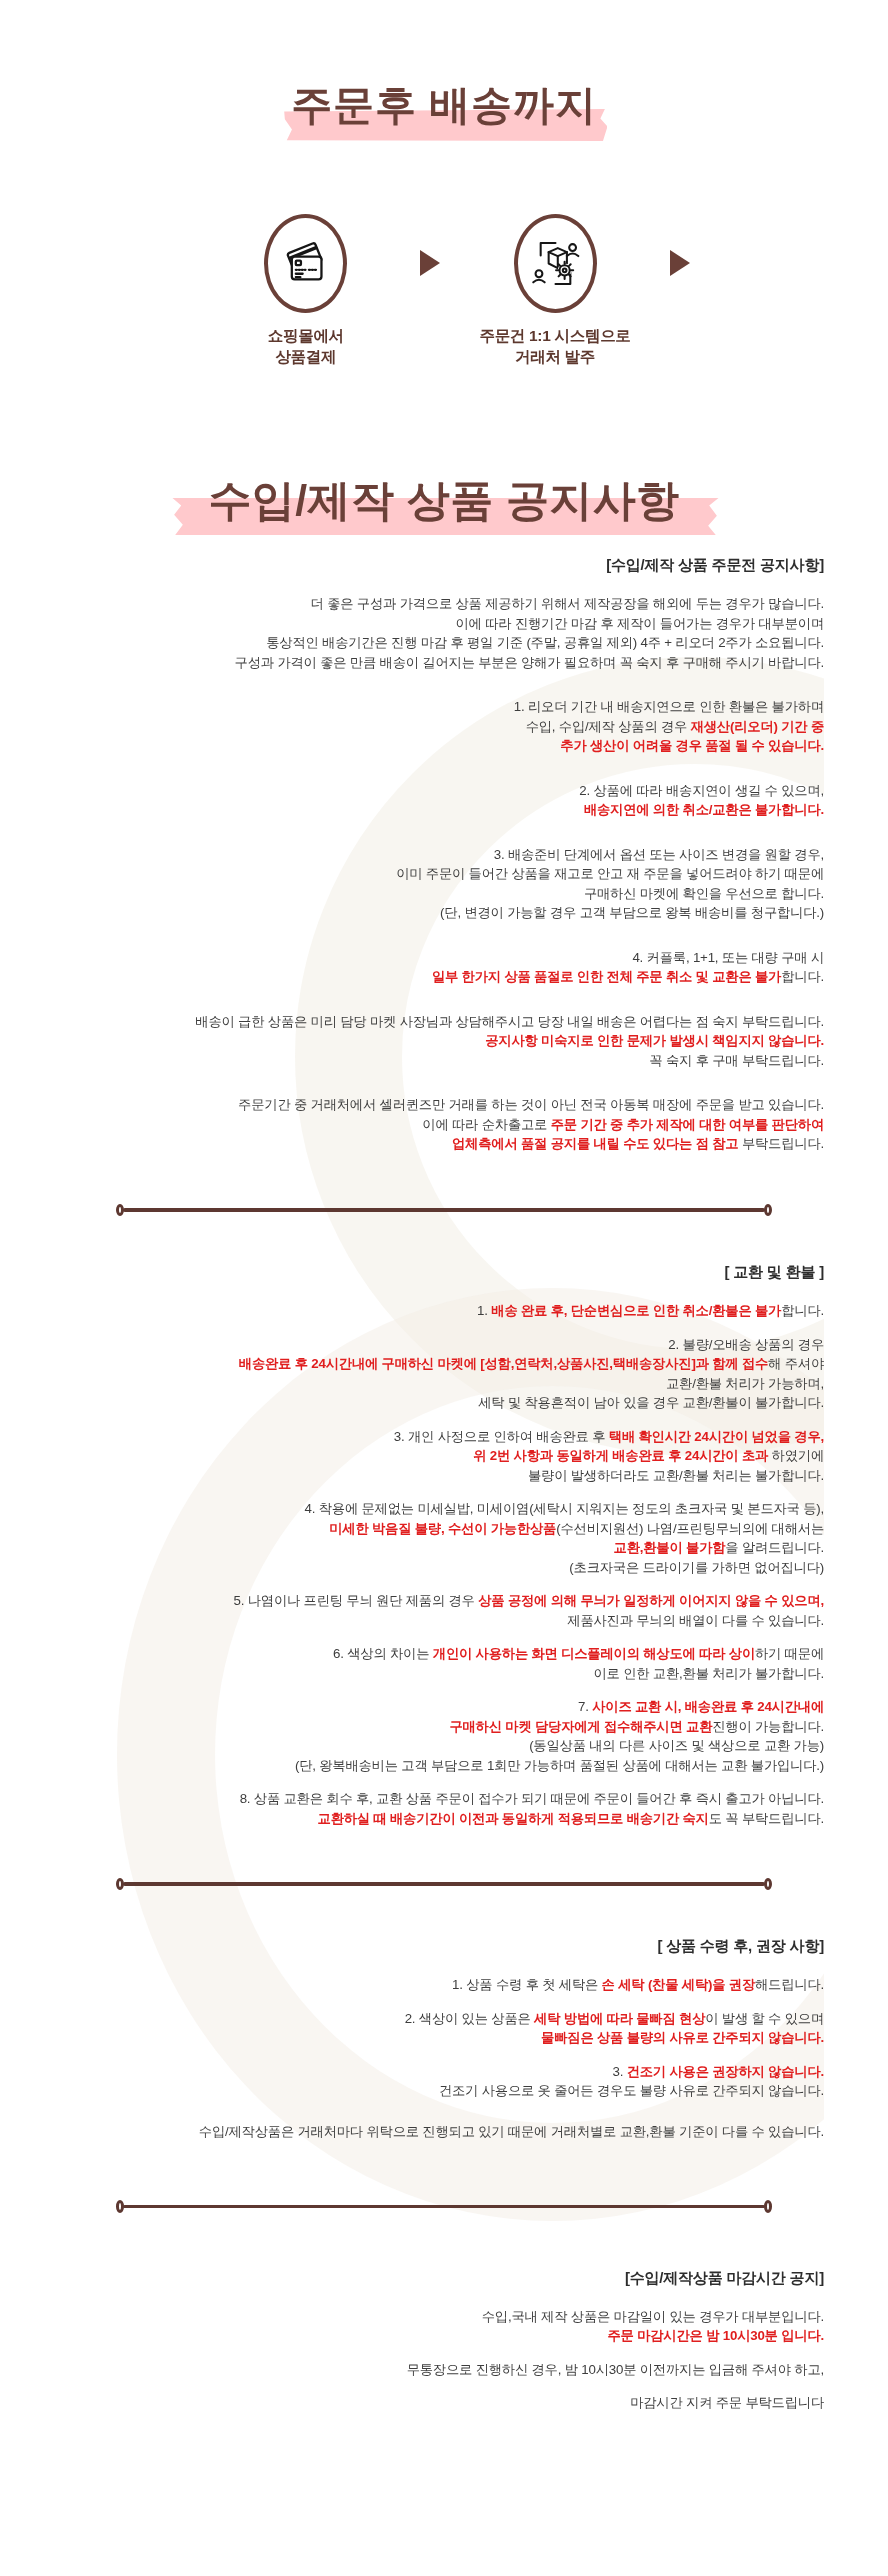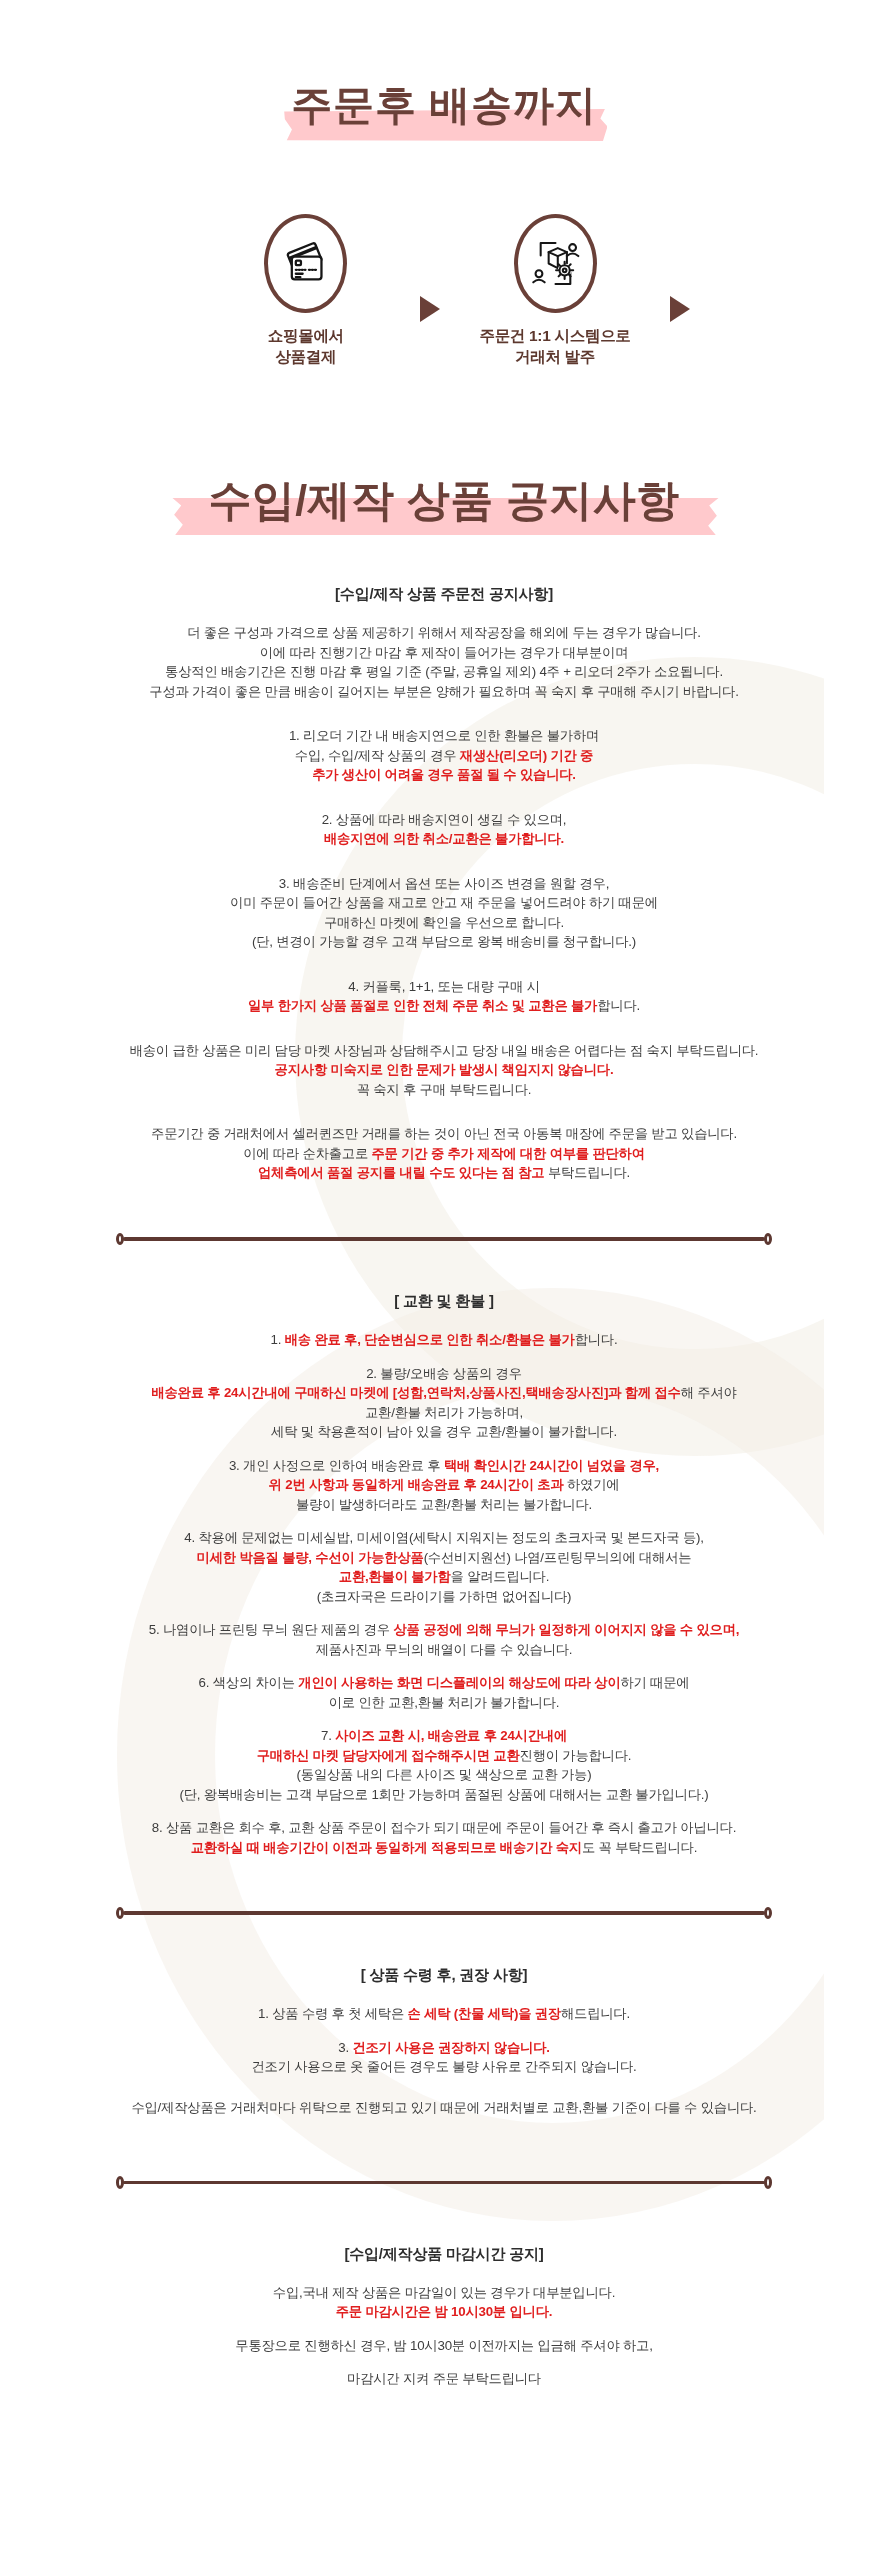--- a/index.html
+++ b/index.html
@@ -16,38 +16,38 @@
   .content{position:relative;z-index:1;text-align:center;}
 
   
   .t1wrap{display:inline-block;position:relative;margin-top:82px;}
   .t1wrap h1{position:relative;z-index:1;margin:0;font-size:41px;line-height:47px;font-weight:900;
     color:var(--brown);letter-spacing:0.9px;}
   .hl{position:absolute;z-index:0;left:-7px;right:-10.7px;top:27px;height:32px;background:var(--pink);
     clip-path:polygon(0 8%,99.2% 0,97.8% 30%,100% 55%,98.6% 100%,.8% 98%,2.4% 64%,.2% 32%);}
 
   
-  .process{display:flex;justify-content:center;align-items:center;margin-top:85px;}
+  .process{display:flex;justify-content:center;align-items:flex-start;margin-top:85px;}
   .step{width:222px;}
   .step-circle{width:83px;height:99px;border:4.4px solid var(--brown);border-radius:50%;
     margin:0 auto;display:flex;align-items:center;justify-content:center;background:#fff;}
   .step-circle svg{width:57px;height:57px;}
   .step-label{margin-top:13.3px;font-size:15.5px;line-height:20.4px;font-weight:700;color:#5d382e;letter-spacing:-0.3px;}
   .arrow{width:0;height:0;border-left:20.4px solid var(--brown);border-top:13.3px solid transparent;
     border-bottom:13.3px solid transparent;margin:36px 3.6px 0;}
 
   
   .t2wrap{display:inline-block;position:relative;margin-top:108px;}
   .t2wrap h2{position:relative;z-index:1;margin:0;font-size:43px;line-height:50px;font-weight:900;
     color:var(--brown);letter-spacing:0.4px;}
   .tape{position:absolute;z-index:0;left:-36px;right:-39px;top:23px;height:37px;background:var(--pink);
     clip-path:polygon(0 0,1.6% 20%,.3% 45%,1.9% 72%,.5% 100%,99.5% 100%,98.1% 75%,99.7% 48%,98.3% 20%,100% 0);}
 
   
-  .notice{margin-top:59px;font-size:13.3px;line-height:19.5px;color:var(--body-text);letter-spacing:-0.2px;}
+  .notice{margin-top:30px;font-size:13.3px;line-height:19.5px;color:var(--body-text);letter-spacing:-0.2px;text-align:right;}
   .block-header{font-size:15px;line-height:19.5px;font-weight:700;color:var(--header-text);margin:0 0 19.5px;}
   .para{margin:0 auto 14px;}
   .para.wide{margin-bottom:25px;}
   .para.note-top{margin-top:21px;}
   .red{color:var(--red);font-weight:700;}
   .divider{display:flex;align-items:center;width:656px;margin:50px auto 46px;}
   .divider.last{margin:59px auto 55px;}
   .divider .ring{width:8px;height:12.4px;border:3.1px solid var(--divider);border-radius:50%;flex:none;background:#fff;}
   .divider .bar{flex:1;height:3.6px;background:var(--divider);margin:0 -0.9px;border-radius:1.8px;}
 </style>
@@ -212,20 +212,24 @@
         <div class="divider">
           <span class="ring"></span>
           <span class="bar"></span>
           <span class="ring"></span>
         </div>
         <div class="block-header">[ 상품 수령 후, 권장 사항]</div>
         <div class="para">
           <div class="line"><span>1. 상품 수령 후 첫 세탁은 </span><span class="red">손 세탁 (찬물 세탁)을 권장</span><span>해드립니다.</span></div>
         </div>
         <div class="para">
+          <div class="line"><span>2. 색상이 있는 상품은 </span><span class="red">세탁 방법에 따라 물빠짐 현상</span><span>이 발생 할 수 있으며</span></div>
+          <div class="line"><span class="red">물빠짐은 상품 불량의 사유로 간주되지 않습니다.</span></div>
+        </div>
+        <div class="para">
           <div class="line"><span>3. </span><span class="red">건조기 사용은 권장하지 않습니다.</span></div>
           <div class="line"><span>건조기 사용으로 옷 줄어든 경우도 불량 사유로 간주되지 않습니다.</span></div>
         </div>
         <div class="para note-top">
           <div class="line"><span>수입/제작상품은 거래처마다 위탁으로 진행되고 있기 때문에 거래처별로 교환,환불 기준이 다를 수 있습니다.</span></div>
         </div>
         <div class="divider last">
           <span class="ring"></span>
           <span class="bar"></span>
           <span class="ring"></span>

